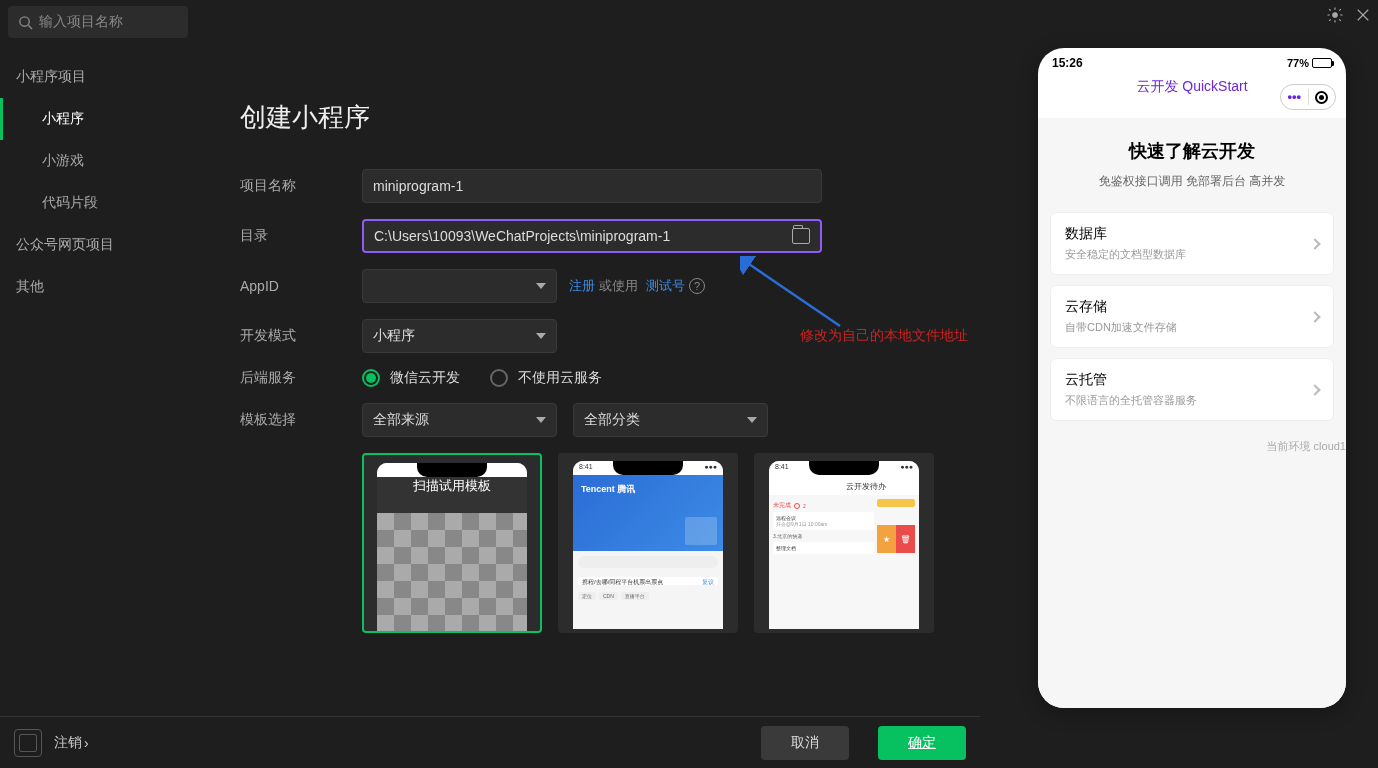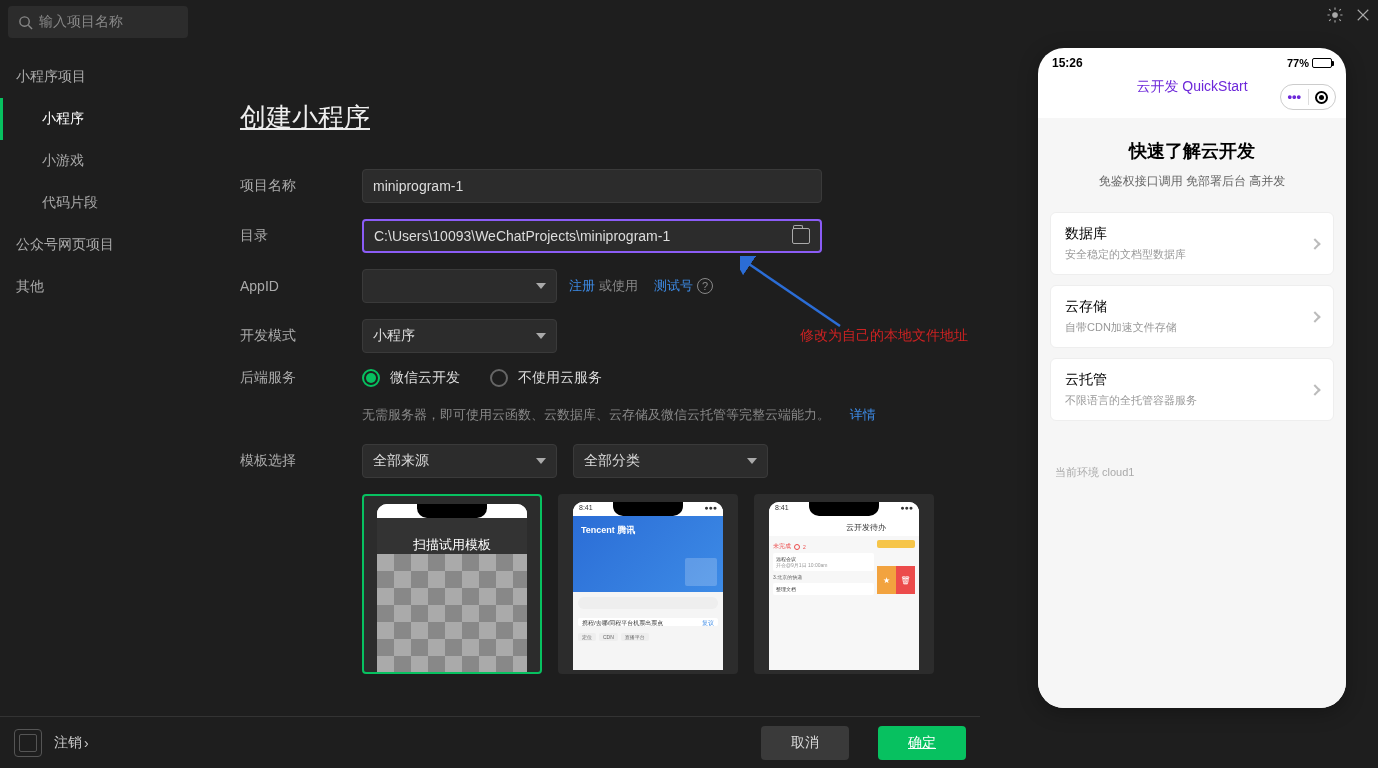--- a/index.html
+++ b/index.html
@@ -9,43 +9,43 @@
 .search-box svg { margin-right: 6px; width: 15px; height: 15px; fill: #888; }
 .side-item { height: 42px; padding-left: 16px; display: flex; align-items: center; font-size: 14px; color: #aaa; cursor: pointer; }
 .side-item.sub { padding-left: 42px; }
 .side-item.active { color: #fff; position: relative; }
 .side-item.active::before { content: ""; position: absolute; left: 0; top: 0; bottom: 0; width: 3px; background: #07c160; }
 
 .topbar { position: absolute; right: 6px; top: 6px; display: flex; gap: 10px; }
 .topbar svg { width: 18px; height: 18px; fill: #aaa; stroke: #aaa; cursor: pointer; }
 
 .main { position: absolute; left: 240px; top: 100px; width: 740px; }
-.page-title { font-size: 26px; color: #eee; margin-bottom: 34px; text-decoration: underline; }
+.page-title { font-size: 26px; color: #eee; margin-bottom: 34px; }
 .form-row { display: flex; align-items: center; margin-bottom: 16px; }
 .form-label { width: 122px; font-size: 14px; color: #aaa; }
 .input { width: 460px; height: 34px; background: #2c2c2c; border: 1px solid #3a3a3a; border-radius: 4px; color: #ddd; font-size: 14px; padding: 0 10px; display: flex; align-items: center; justify-content: space-between; }
 .input.outlined { border: 2px solid #8b5cf6; width: 460px; position: relative; }
 .folder-icon { width: 18px; height: 16px; border: 1.5px solid #aaa; border-radius: 2px; position: relative; }
 .folder-icon::before { content: ""; position: absolute; top: -4px; left: 0; width: 8px; height: 3px; border: 1.5px solid #aaa; border-bottom: none; border-radius: 2px 2px 0 0; }
 .select { width: 195px; height: 34px; background: #2c2c2c; border: 1px solid #3a3a3a; border-radius: 4px; display: flex; align-items: center; justify-content: space-between; padding: 0 10px; font-size: 14px; color: #ddd; }
 .caret { width: 0; height: 0; border-left: 5px solid transparent; border-right: 5px solid transparent; border-top: 6px solid #aaa; }
-.hint-link { color: #3d8be6; font-size: 13px; cursor: pointer; margin-left: 16px; }
+.hint-link { color: #3d8be6; font-size: 13px; cursor: pointer; margin-left: 8px; }
 .hint-text { color: #888; font-size: 13px; margin-left: 4px; }
 .help-circle { width: 16px; height: 16px; border: 1px solid #888; border-radius: 50%; display: inline-flex; align-items: center; justify-content: center; font-size: 11px; color: #888; margin-left: 4px; }
 .radio-group { display: flex; gap: 30px; align-items: center; }
 .radio { display: flex; align-items: center; gap: 10px; font-size: 14px; color: #ddd; cursor: pointer; }
 .radio-dot { width: 18px; height: 18px; border-radius: 50%; border: 2px solid #666; display: flex; align-items: center; justify-content: center; }
 .radio-dot.checked { border-color: #07c160; }
 .radio-dot.checked::after { content: ""; width: 10px; height: 10px; background: #07c160; border-radius: 50%; }
 .backend-desc { margin-left: 122px; font-size: 13px; color: #888; line-height: 1.8; margin-bottom: 18px; }
 .templates-row { display: flex; gap: 16px; margin-left: 122px; }
 .tpl { width: 180px; height: 180px; background: #2c2c2c; border-radius: 4px; overflow: hidden; position: relative; display: flex; align-items: flex-start; justify-content: center; padding-top: 8px; }
 .tpl.selected { border: 2px solid #07c160; }
 .tpl-phone { width: 150px; height: 168px; background: #f5f5f5; border-radius: 10px 10px 0 0; overflow: hidden; display: flex; flex-direction: column; }
-.tpl-title-overlay { position: absolute; top: 22px; color: #fff; font-size: 13px; z-index: 2; margin-top: 18px; }
+.tpl-title-overlay { position: absolute; top: 22px; color: #fff; font-size: 13px; z-index: 2; }
 .mosaic { background-image:
   linear-gradient(45deg, #888 25%, transparent 25%),
   linear-gradient(-45deg, #888 25%, transparent 25%),
   linear-gradient(45deg, transparent 75%, #888 75%),
   linear-gradient(-45deg, transparent 75%, #888 75%);
   background-size: 34px 34px;
   background-position: 0 0, 0 17px, 17px -17px, -17px 0px;
   background-color: #aaa; flex: 1;
 }
 .tpl-status { height: 14px; background: #fff; font-size: 7px; color: #333; padding: 2px 6px 0 6px; display: flex; justify-content: space-between; }
@@ -81,21 +81,21 @@
 .dp-dots { font-size: 13px; font-weight: bold; line-height: 0; }
 .dp-circle { width: 13px; height: 13px; border: 2px solid #000; border-radius: 50%; display:flex; align-items:center; justify-content:center; }
 .dp-circle::after { content:""; width:5px; height:5px; background:#000; border-radius:50%; }
 .dp-title { text-align: center; font-size: 18px; font-weight: 700; margin-top: 20px; }
 .dp-sub { text-align: center; font-size: 12px; color: #666; margin-top: 10px; margin-bottom: 22px; }
 .dp-card { margin: 10px 12px; background: #fff; border: 1px solid #eee; border-radius: 6px; padding: 12px 14px; display: flex; justify-content: space-between; align-items: center; }
 .dp-card-left { }
 .dp-card-title { font-size: 14px; color: #000; font-weight: 500; }
 .dp-card-sub { font-size: 11px; color: #999; margin-top: 4px; }
 .dp-chev { width: 8px; height: 8px; border-right: 2px solid #bbb; border-bottom: 2px solid #bbb; transform: rotate(-45deg); }
-.dp-env { text-align: left; font-size: 11px; color: #aaa; margin-top: 44px; padding-left: 17px; }
+.dp-env { text-align: right; font-size: 11px; color: #aaa; margin-top: 18px; padding-left: 17px; }
 .dp-body { background: #f6f6f6; height: calc(100% - 70px); padding-top: 1px; }
 
 .footer { position: absolute; left: 0; bottom: 0; width: 980px; height: 52px; background: #1e1e1e; border-top: 1px solid #333; display: flex; align-items: center; justify-content: space-between; padding: 0 14px; }
 .footer-left { display: flex; align-items: center; gap: 12px; }
 .footer-box { width: 28px; height: 28px; border: 1.5px solid #555; border-radius: 4px; position: relative; }
 .footer-box::after { content:""; position:absolute; inset:4px; border:1.5px solid #555; border-radius:2px; }
 .logout { color: #ccc; font-size: 14px; display:flex; align-items:center; gap:2px; cursor:pointer; }
 .footer-right { display: flex; gap: 29px; }
 .btn { width: 88px; height: 34px; display: flex; align-items: center; justify-content: center; font-size: 14px; border-radius: 4px; cursor: pointer; }
 .btn-cancel { background: #3a3a3a; color: #ddd; }
@@ -175,24 +175,20 @@
     <div class="radio-group">
       <div class="radio">
           <span class="radio-dot checked"></span>
           <span>微信云开发</span>
         </div>
       <div class="radio">
           <span class="radio-dot"></span>
           <span>不使用云服务</span>
         </div>
     </div>
-  </div>
-  <div class="backend-desc">
-    <span>无需服务器，即可使用云函数、云数据库、云存储及微信云托管等完整云端能力。</span>
-    <span class="hint-link">详情</span>
   </div>
 
   <div class="form-row">
     <div class="form-label">模板选择</div>
     <div class="select">
         <span>全部来源</span>
         <span class="caret"></span>
       </div>
     <div style="width:16px"></div>
     <div class="select">

